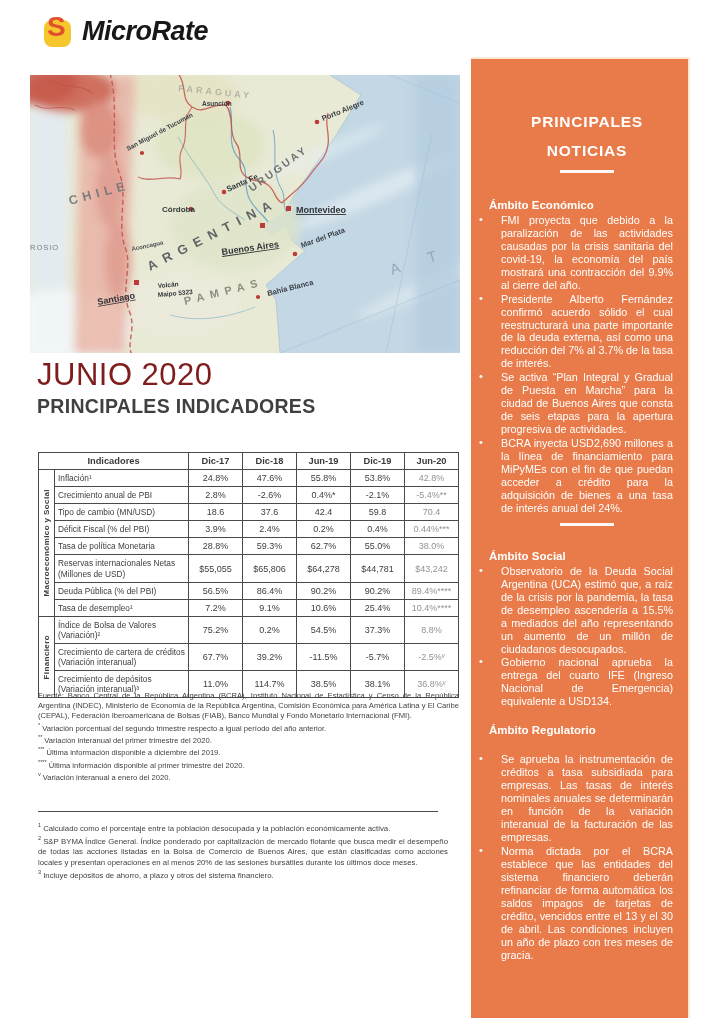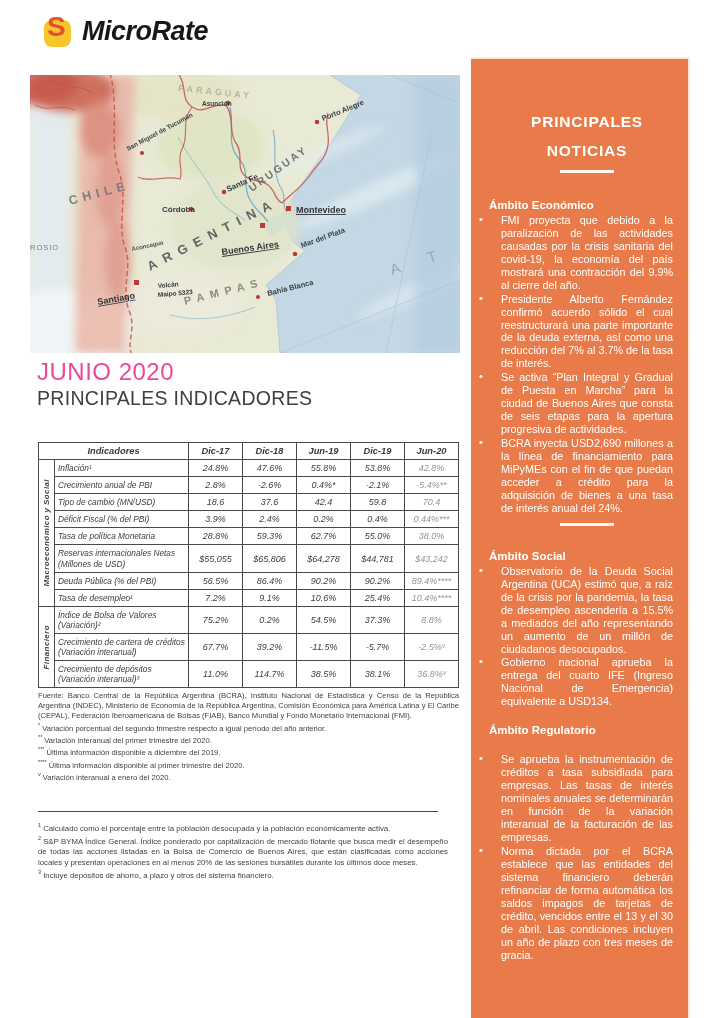--- a/index.html
+++ b/index.html
@@ -15,25 +15,25 @@
   .logo-icon .badge { width:27px; height:27px; margin-top:4px; background:#F6C62D; border-radius:8px; }
   .logo-icon .s { position:absolute; left:3px; top:-3px; font-size:28px; font-weight:800; color:#E2512F; line-height:1; }
   .logo-text { font-size:27px; font-weight:600; letter-spacing:-0.5px; color:#17181a;font-style:italic; }
 
   
   .map { position:absolute; left:30px; top:75px; width:430px; height:278px; }
   .map svg { display:block; }
 
   
   .title-block { position:absolute; left:37px; top:359px; }
-  .title-month { font-size:24px; font-weight:400; color:#ec4899; letter-spacing:.5px; line-height:1.05; }
-  .title-sub { font-size:19.5px; font-weight:400; color:#3f4040; letter-spacing:.3px; margin-top:3px; }
-
-  
-  .tbl-wrap { position:absolute; left:38px; top:442px;font-style:italic; }
+  .title-month { font-size:31px; font-weight:400; color:#7f1d1d; letter-spacing:.5px; line-height:1.05; }
+  .title-sub { font-size:19.5px; font-weight:700; color:#3f4040; letter-spacing:.3px; margin-top:3px; }
+
+  
+  .tbl-wrap { position:absolute; left:38px; top:452px; }
   table.tbl { border-collapse:collapse; width:420px; table-layout:fixed; }
   table.tbl th, table.tbl td { border:1px solid #4a4a4a; padding:1px 3px; }
   table.tbl { border:1.5px solid #333; }
   .tbl th { font-size:9.3px; font-weight:700; text-align:center; height:17px; color:#3a3a3a; }
   .col-grp { width:16px; } .col-name { width:134px; } .col-v { width:54px; }
   .cell-name { font-size:8.3px; text-align:left; color:#3d3d3d; line-height:1.25; }
   .cell-val { font-size:9px; text-align:center; color:#3d3d3d; }
   .jun20 { color:#909294; }
   tr.r-s  { height:17px; }
   tr.r-m  { height:28px; }

